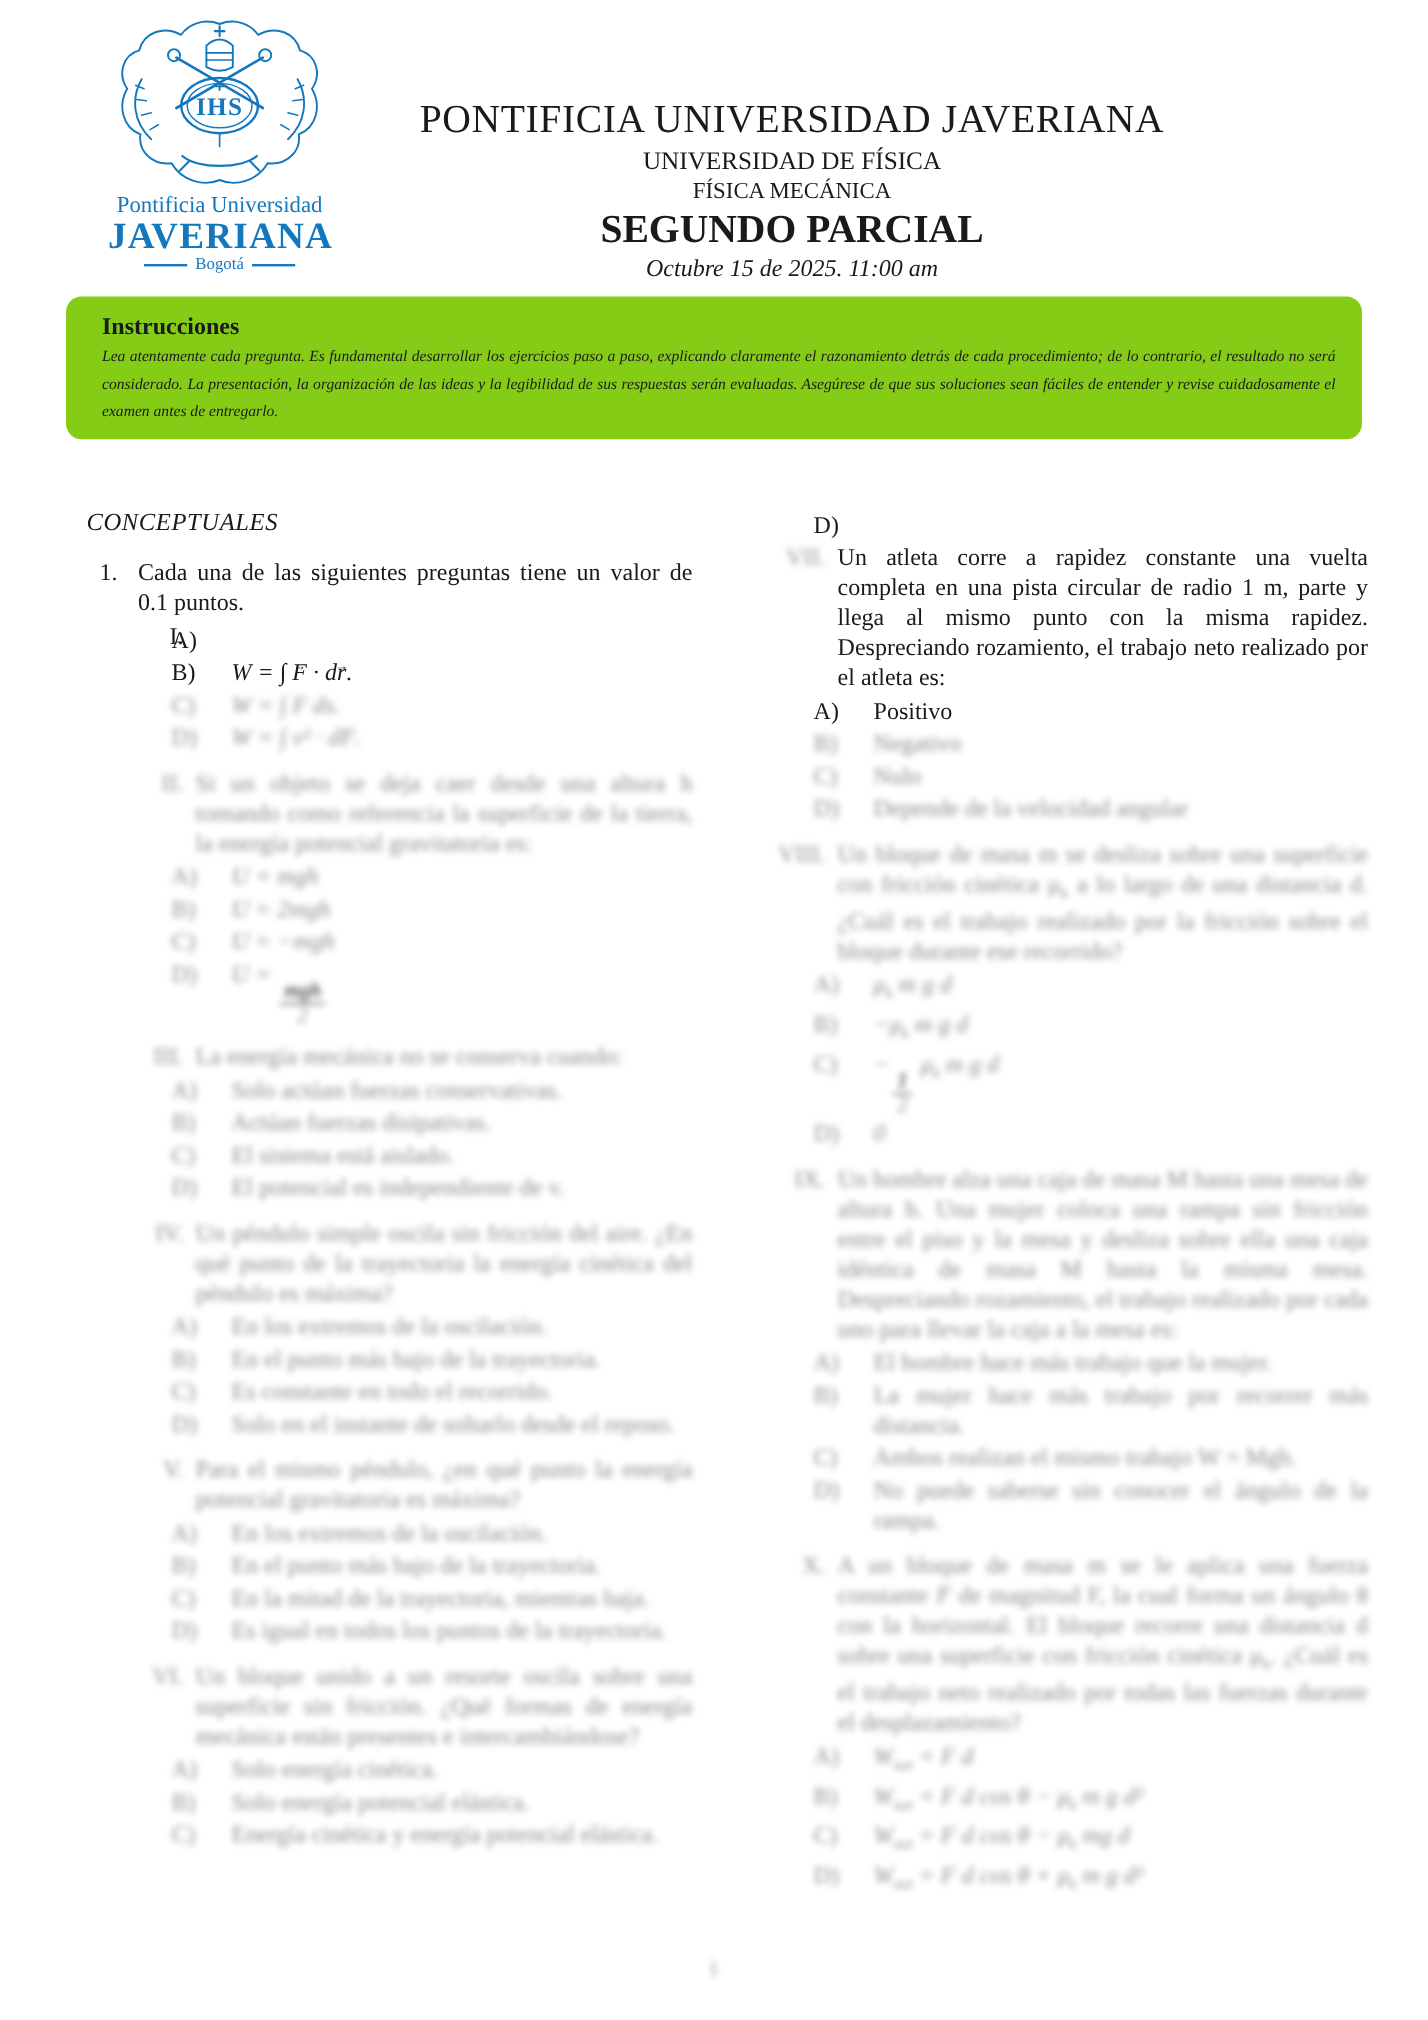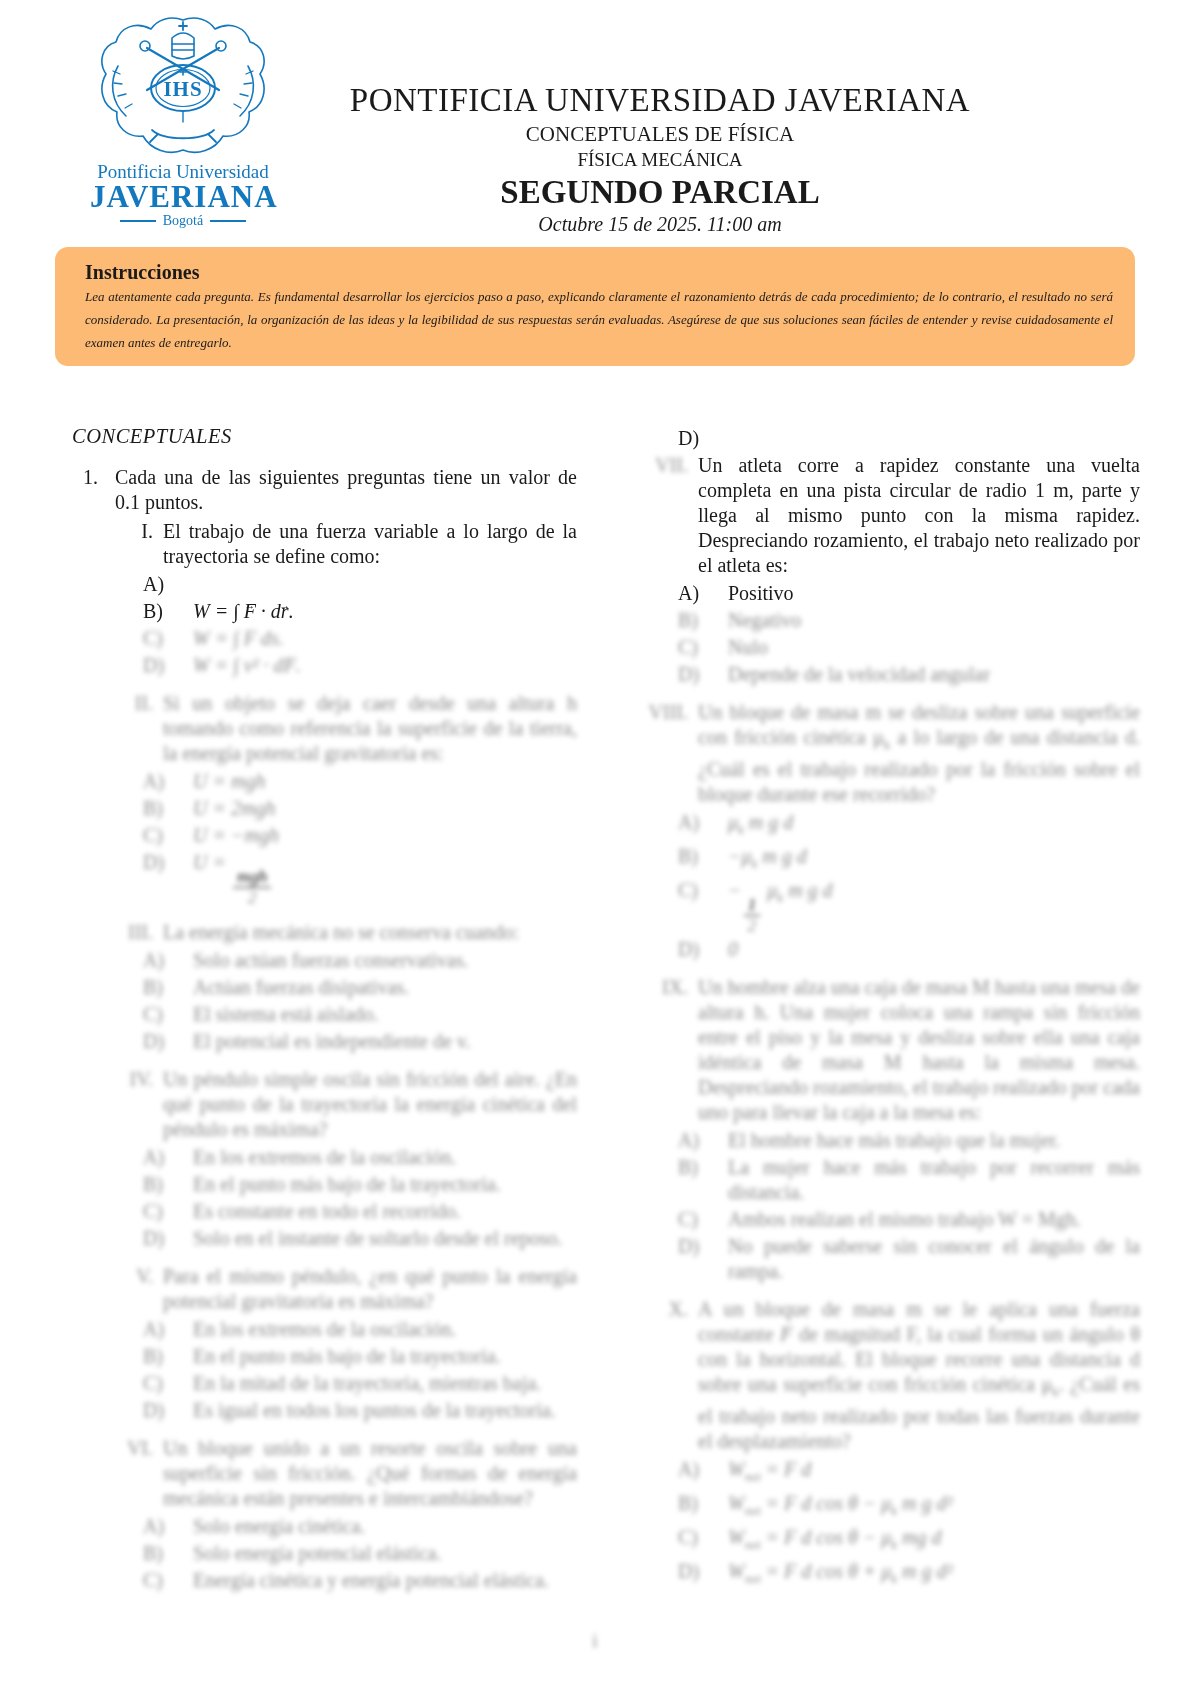--- a/index.html
+++ b/index.html
@@ -17,21 +17,21 @@
   
   .header{position:absolute;left:170px;top:82px;width:980px;text-align:center;}
   .h-uni{font-size:33px;line-height:36px;letter-spacing:0.5px;}
   .h-dept{font-size:21px;line-height:26px;margin-top:3px;}
   .h-course{font-size:19px;line-height:23px;margin-top:1px;}
   .h-exam{font-size:33px;line-height:37px;font-weight:700;margin-top:3px;}
   .h-date{font-size:20px;line-height:25px;font-style:italic;margin-top:1px;}
   
   .instructions{
     position:absolute;left:55px;top:247px;width:1080px;box-sizing:border-box;
-    background:#fdba74;border-radius:13px;padding:13px 22px 12px 30px;
+    background:#84cc16;border-radius:13px;padding:13px 22px 12px 30px;
   }
   .ins-title{font-weight:700;font-size:20px;line-height:24px;}
   .ins-body{font-style:italic;font-size:13px;line-height:23px;text-align:justify;margin-top:1px;}
   
   .col{position:absolute;width:512px;font-size:20px;line-height:25px;}
   .col-left{left:65px;top:424px;}
   .col-right{left:600px;top:424px;width:540px;}
   .sect{font-size:20.5px;letter-spacing:0.5px;margin-bottom:16px;margin-left:7px;font-style:italic;}
   .q1{display:flex;margin:0 0 4px 18px;}
   .q1n{flex:0 0 32px;}
@@ -91,42 +91,41 @@
     <div class="logo-name">JAVERIANA</div>
     <div class="logo-city">
       <span class="rule"></span>
       <span>Bogotá</span>
       <span class="rule"></span>
     </div>
   </div>
 
   <div class="header">
     <div class="h-uni">PONTIFICIA UNIVERSIDAD JAVERIANA</div>
-    <div class="h-dept">CONCEPTUALES DE FÍSICA</div>
+    <div class="h-dept">UNIVERSIDAD DE FÍSICA</div>
     <div class="h-course">FÍSICA MECÁNICA</div>
     <div class="h-exam">SEGUNDO PARCIAL</div>
     <div class="h-date">Octubre 15 de 2025. 11:00 am</div>
   </div>
 
   <div class="instructions">
     <div class="ins-title">Instrucciones</div>
     <div class="ins-body">Lea atentamente cada pregunta. Es fundamental desarrollar los ejercicios paso a paso, explicando claramente el razonamiento detrás de cada procedimiento; de lo contrario, el resultado no será considerado. La presentación, la organización de las ideas y la legibilidad de sus respuestas serán evaluadas. Asegúrese de que sus soluciones sean fáciles de entender y revise cuidadosamente el examen antes de entregarlo.</div>
   </div>
 
   <div class="col col-left">
     <div class="sect">CONCEPTUALES</div>
     <div class="q1">
       <div class="q1n">1.</div>
       <div class="q1b">Cada una de las siguientes preguntas tiene un valor de 0.1 puntos.</div>
     </div>
     <div id="left-questions">
         <div class="q">
           <div class="qn">I.</div>
           <div class="qb">
-            <div class="qt">El trabajo de una fuerza variable a lo largo de la trayectoria se define como:</div>
             <div class="opts">
               <div class="opt">
                 <div class="on">A)</div>
               </div>
               <div class="opt">
                 <div class="on">B)</div>
                 <div class="ob math">W = ∫ <span class="vec">F</span> · d<span class="vec">r</span>.</div>
               </div>
               <div class="opt blur">
                 <div class="on">C)</div>

